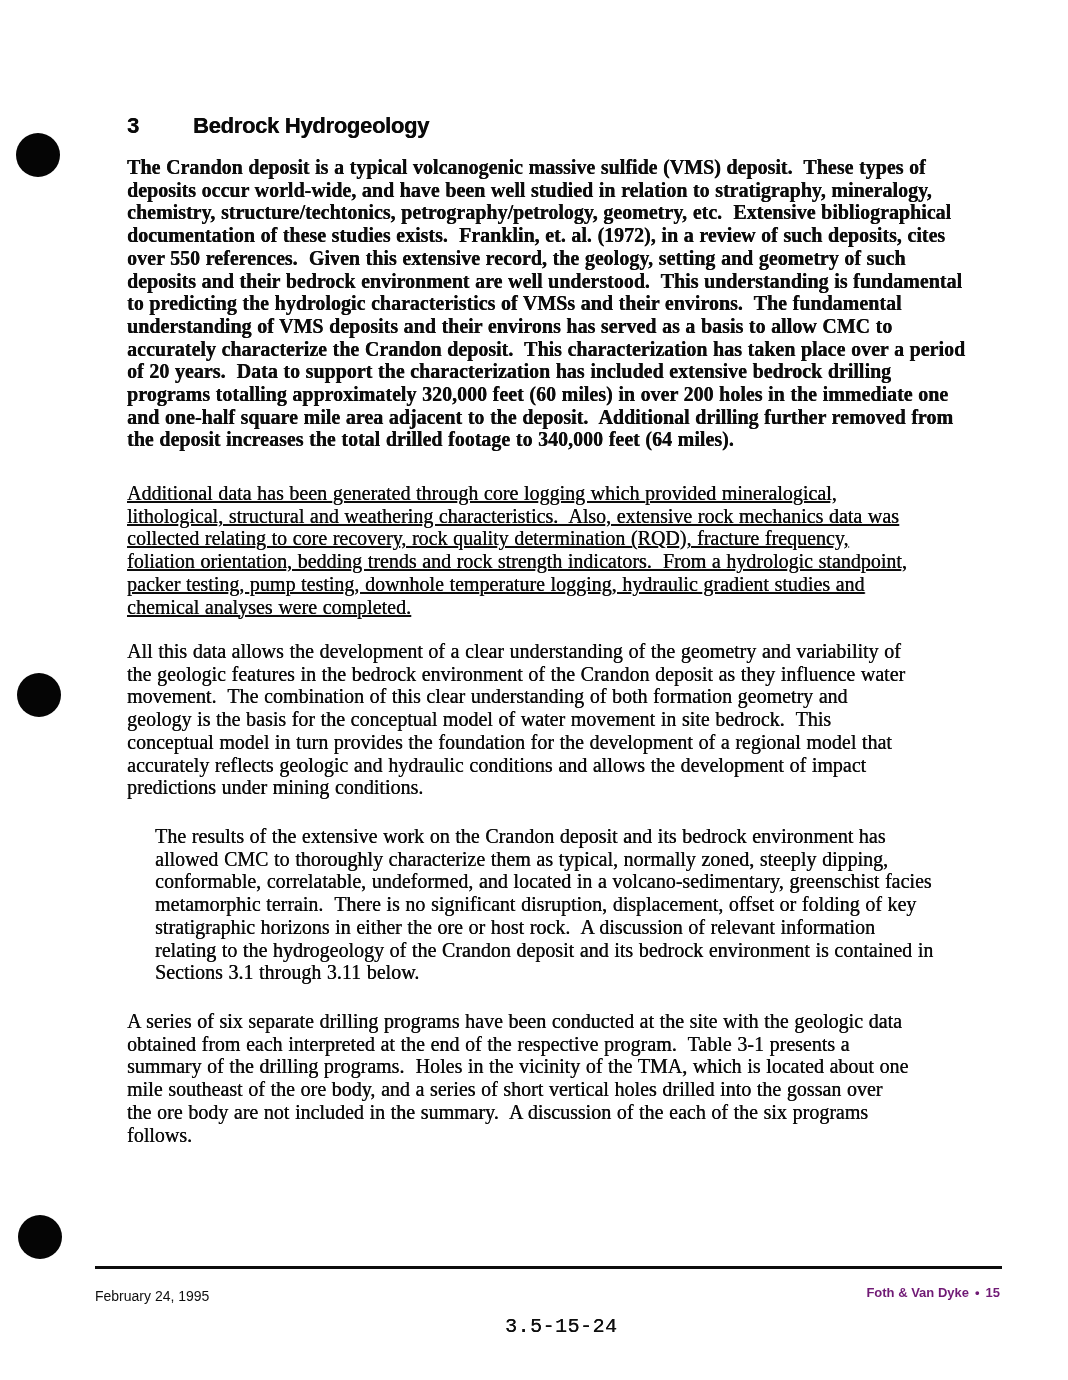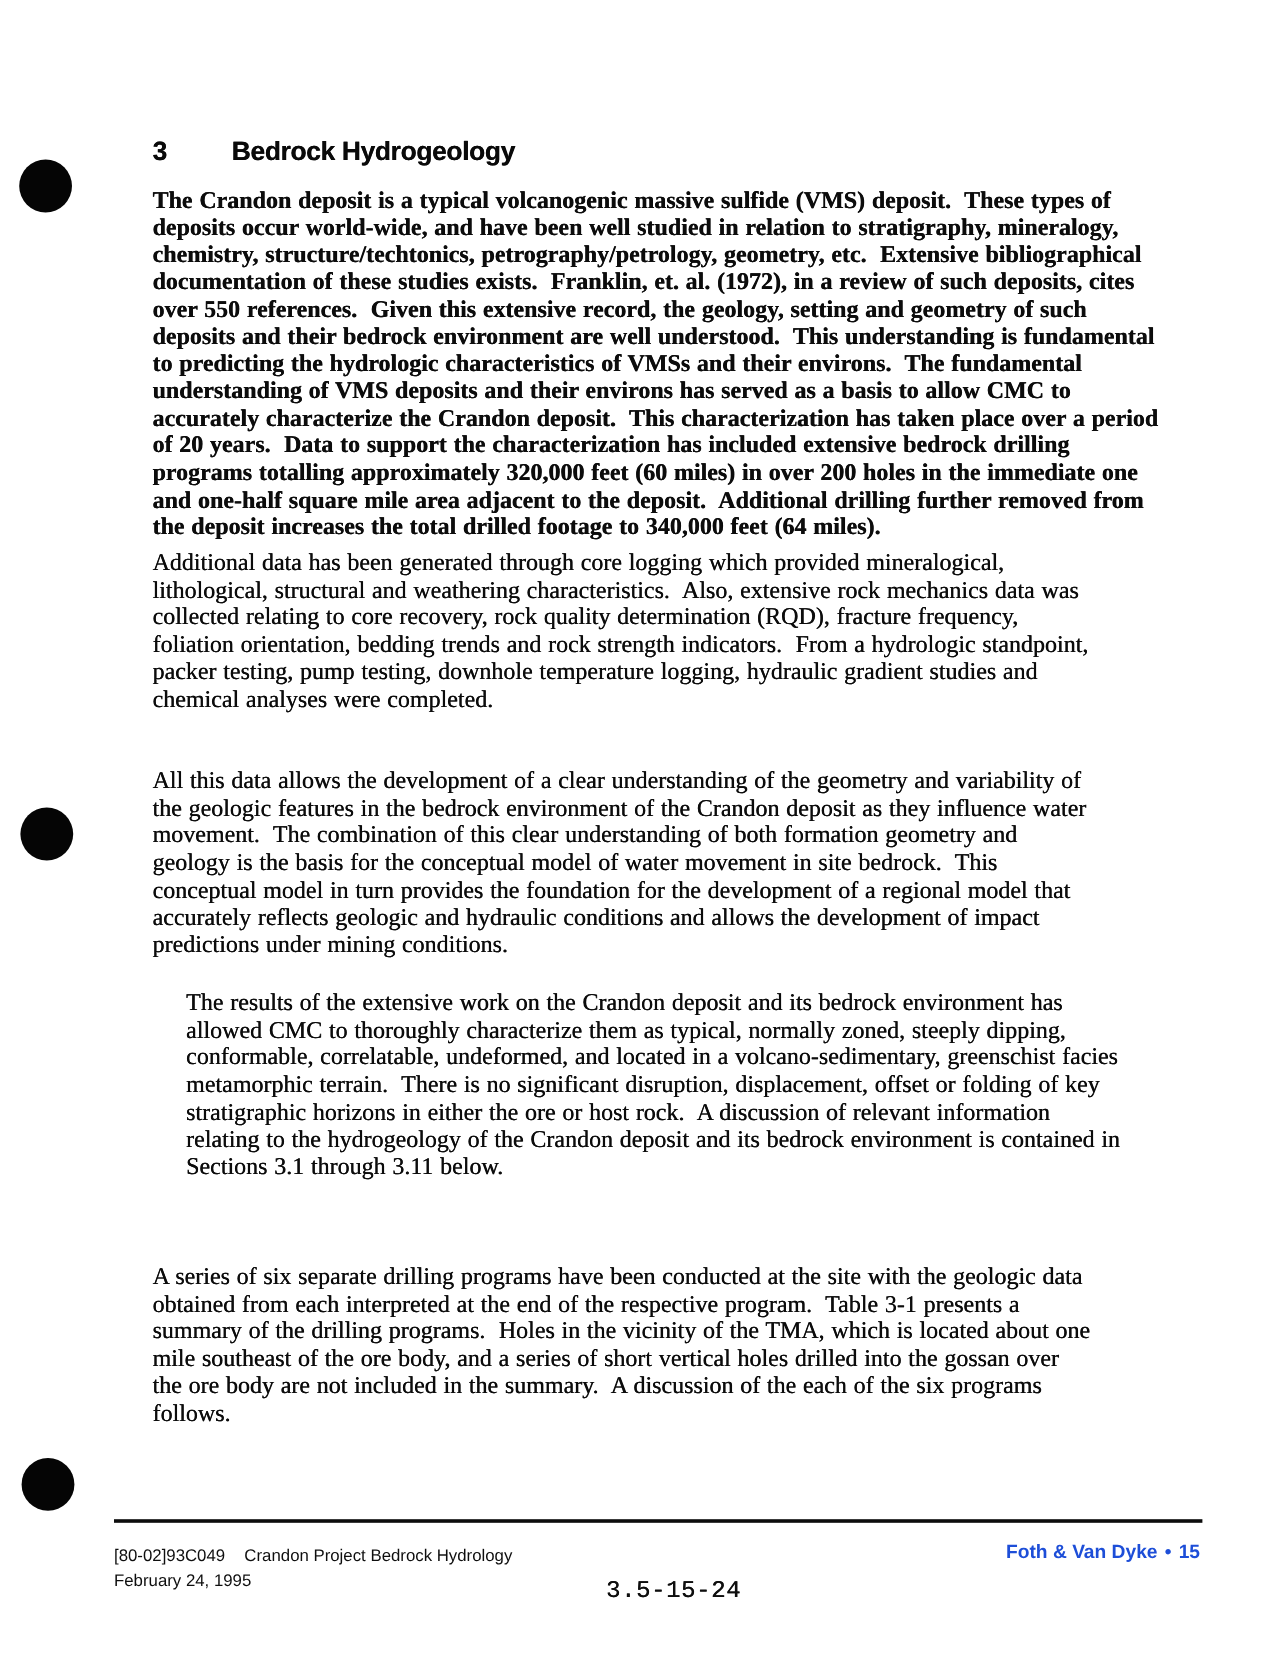--- a/index.html
+++ b/index.html
@@ -44,24 +44,24 @@
     position: absolute;
     left: 127px;
     width: 925px;
     font-size: 20px;
     line-height: 22.7px;
     white-space: pre-wrap;
     word-spacing: 0.6px;
     text-shadow: 0.3px 0 0 currentColor;
   }
   .p1 { top: 156px; font-weight: bold; }
-  .p2 { top: 458px; }
+  .p2 { top: 482px; text-decoration: underline; }
   .p3 { top: 640px; }
   .p4 { top: 825px; margin-left: 28px; }
-  .p5 { top: 1053px; }
+  .p5 { top: 1010px; }
 
   .footer-rule {
     position: absolute;
     left: 95px;
     top: 1266px;
     width: 907px;
     height: 3px;
     background: #0d0d0d;
   }
   .footer-left {
@@ -84,22 +84,22 @@
     color: #0e0e0e;
     text-shadow: 0.3px 0 0 currentColor;
     margin-top: 36px;
   }
   .footer-right {
     position: absolute;
     right: 68px;
     top: 1285px;
     font-family: "Liberation Sans", sans-serif;
     font-weight: bold;
-    font-size: 16px;
-    color: #1d4ed8;
+    font-size: 13px;
+    color: #701a75;
     white-space: nowrap;
   }
   .footer-right .sep { margin: 0 6px; }
 </style>
 </head>
 <body>
 
 <div class="page">
 
   <div class="punch-dot dot-1"></div>
@@ -149,23 +149,20 @@
   <div class="para p5">A series of six separate drilling programs have been conducted at the site with the geologic data
 obtained from each interpreted at the end of the respective program.  Table 3-1 presents a
 summary of the drilling programs.  Holes in the vicinity of the TMA, which is located about one
 mile southeast of the ore body, and a series of short vertical holes drilled into the gossan over
 the ore body are not included in the summary.  A discussion of the each of the six programs
 follows.</div>
 
   <div class="footer-rule"></div>
 
   <div class="footer-left">
-    <div>
-      <span class="doc-id">[80-02]93C049</span><span>Crandon Project Bedrock Hydrology</span>
-    </div>
     <div>February 24, 1995</div>
   </div>
 
   <div class="footer-center">3.5-15-24</div>
 
   <div class="footer-right">
     <span>Foth &amp; Van Dyke</span><span class="sep">•</span><span>15</span>
   </div>
 
 </div>

